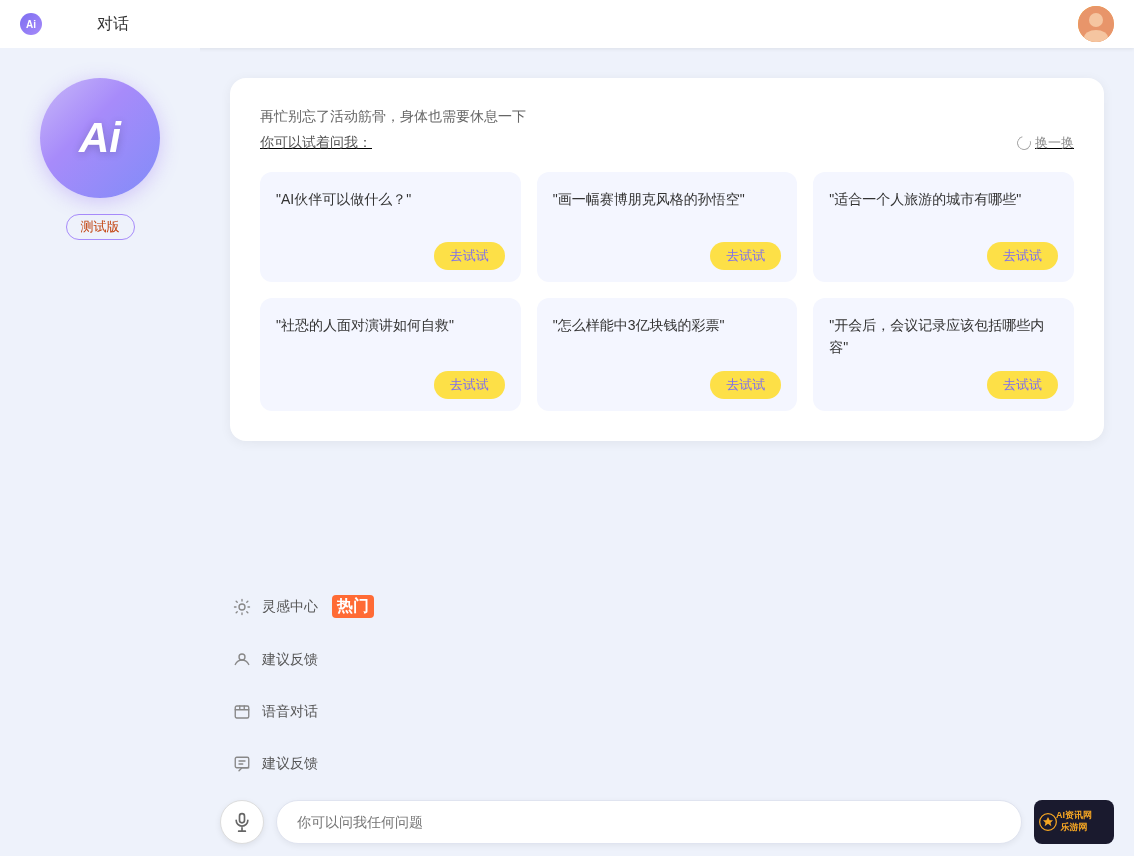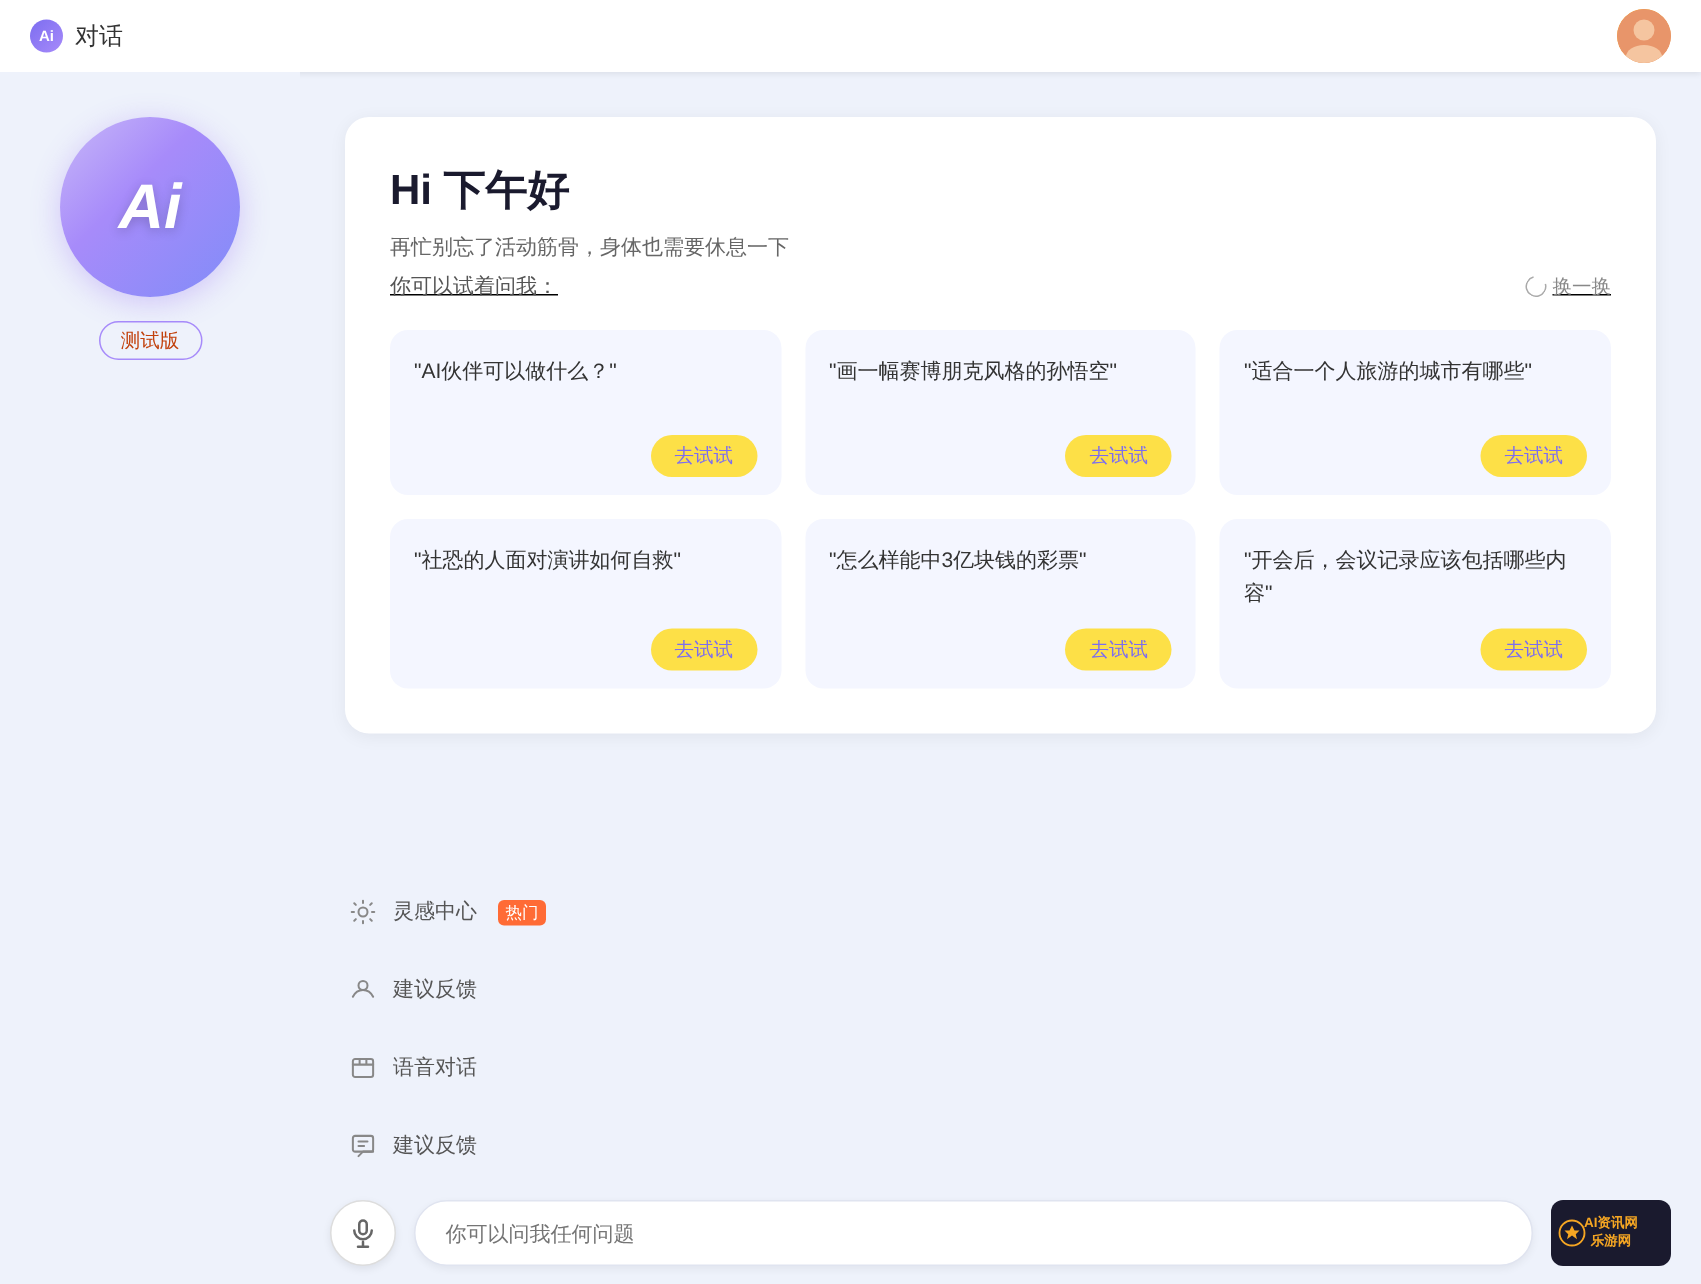--- a/index.html
+++ b/index.html
@@ -38,20 +38,21 @@
       align-items: center;
       justify-content: center;
       color: white;
       font-size: 10px;
       font-weight: bold;
     }
     .header-title {
       font-size: 16px;
       color: #333;
       font-weight: 500;
+      margin-left: 47px;
     }
     .header-avatar {
       width: 36px;
       height: 36px;
       border-radius: 50%;
       background: linear-gradient(135deg, #f5a623, #e8956a);
       overflow: hidden;
       display: flex;
       align-items: center;
       justify-content: center;
@@ -225,24 +226,25 @@
       width: 20px;
       height: 20px;
       display: flex;
       align-items: center;
       justify-content: center;
       color: #888;
     }
     .hot-badge {
       background: #ff6b35;
       color: white;
-      font-size: 11px;
+      font-size: 16px;
       border-radius: 4px;
       padding: 1px 5px;
       margin-left: 4px;
+      font-weight: bold;
     }
 
     
     .input-bar {
       display: flex;
       align-items: center;
       padding: 12px 20px;
       gap: 12px;
       background: #eef2fb;
     }
@@ -325,21 +327,20 @@
     <div class="ai-logo-container">
       <span class="ai-logo-text">Ai</span>
     </div>
     <div class="ai-badge">测试版</div>
   </div>
 
   <div style="flex:1; display:flex; flex-direction:column; overflow:hidden;">
 
     <div class="center-content">
       <div class="welcome-card">
-        <div class="welcome-title">Hi 下午好</div>
         <div class="welcome-subtitle">再忙别忘了活动筋骨，身体也需要休息一下</div>
         <div class="try-label-row">
           <span class="try-label">你可以试着问我：</span>
           <button class="refresh-btn">
             <span class="refresh-icon"></span>
             <span>换一换</span>
           </button>
         </div>
         <div class="suggestion-grid">
 

